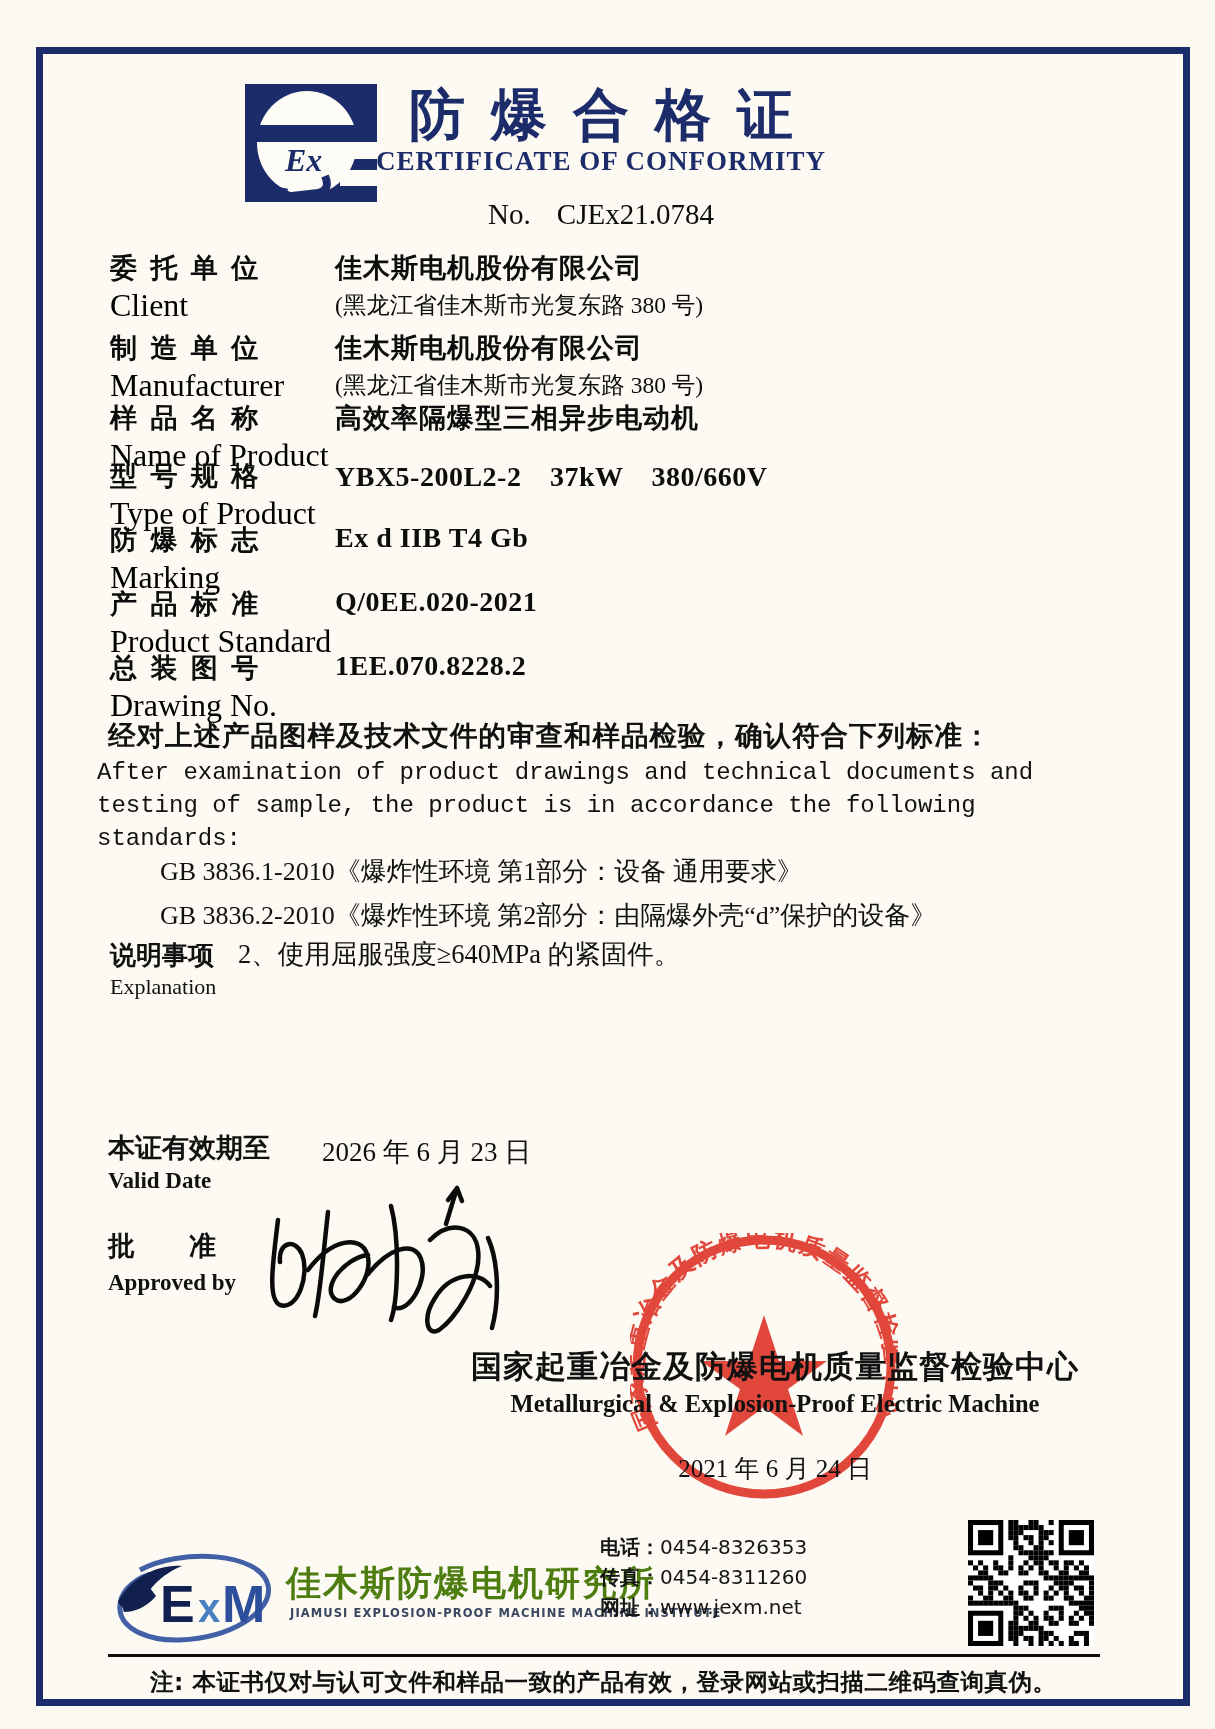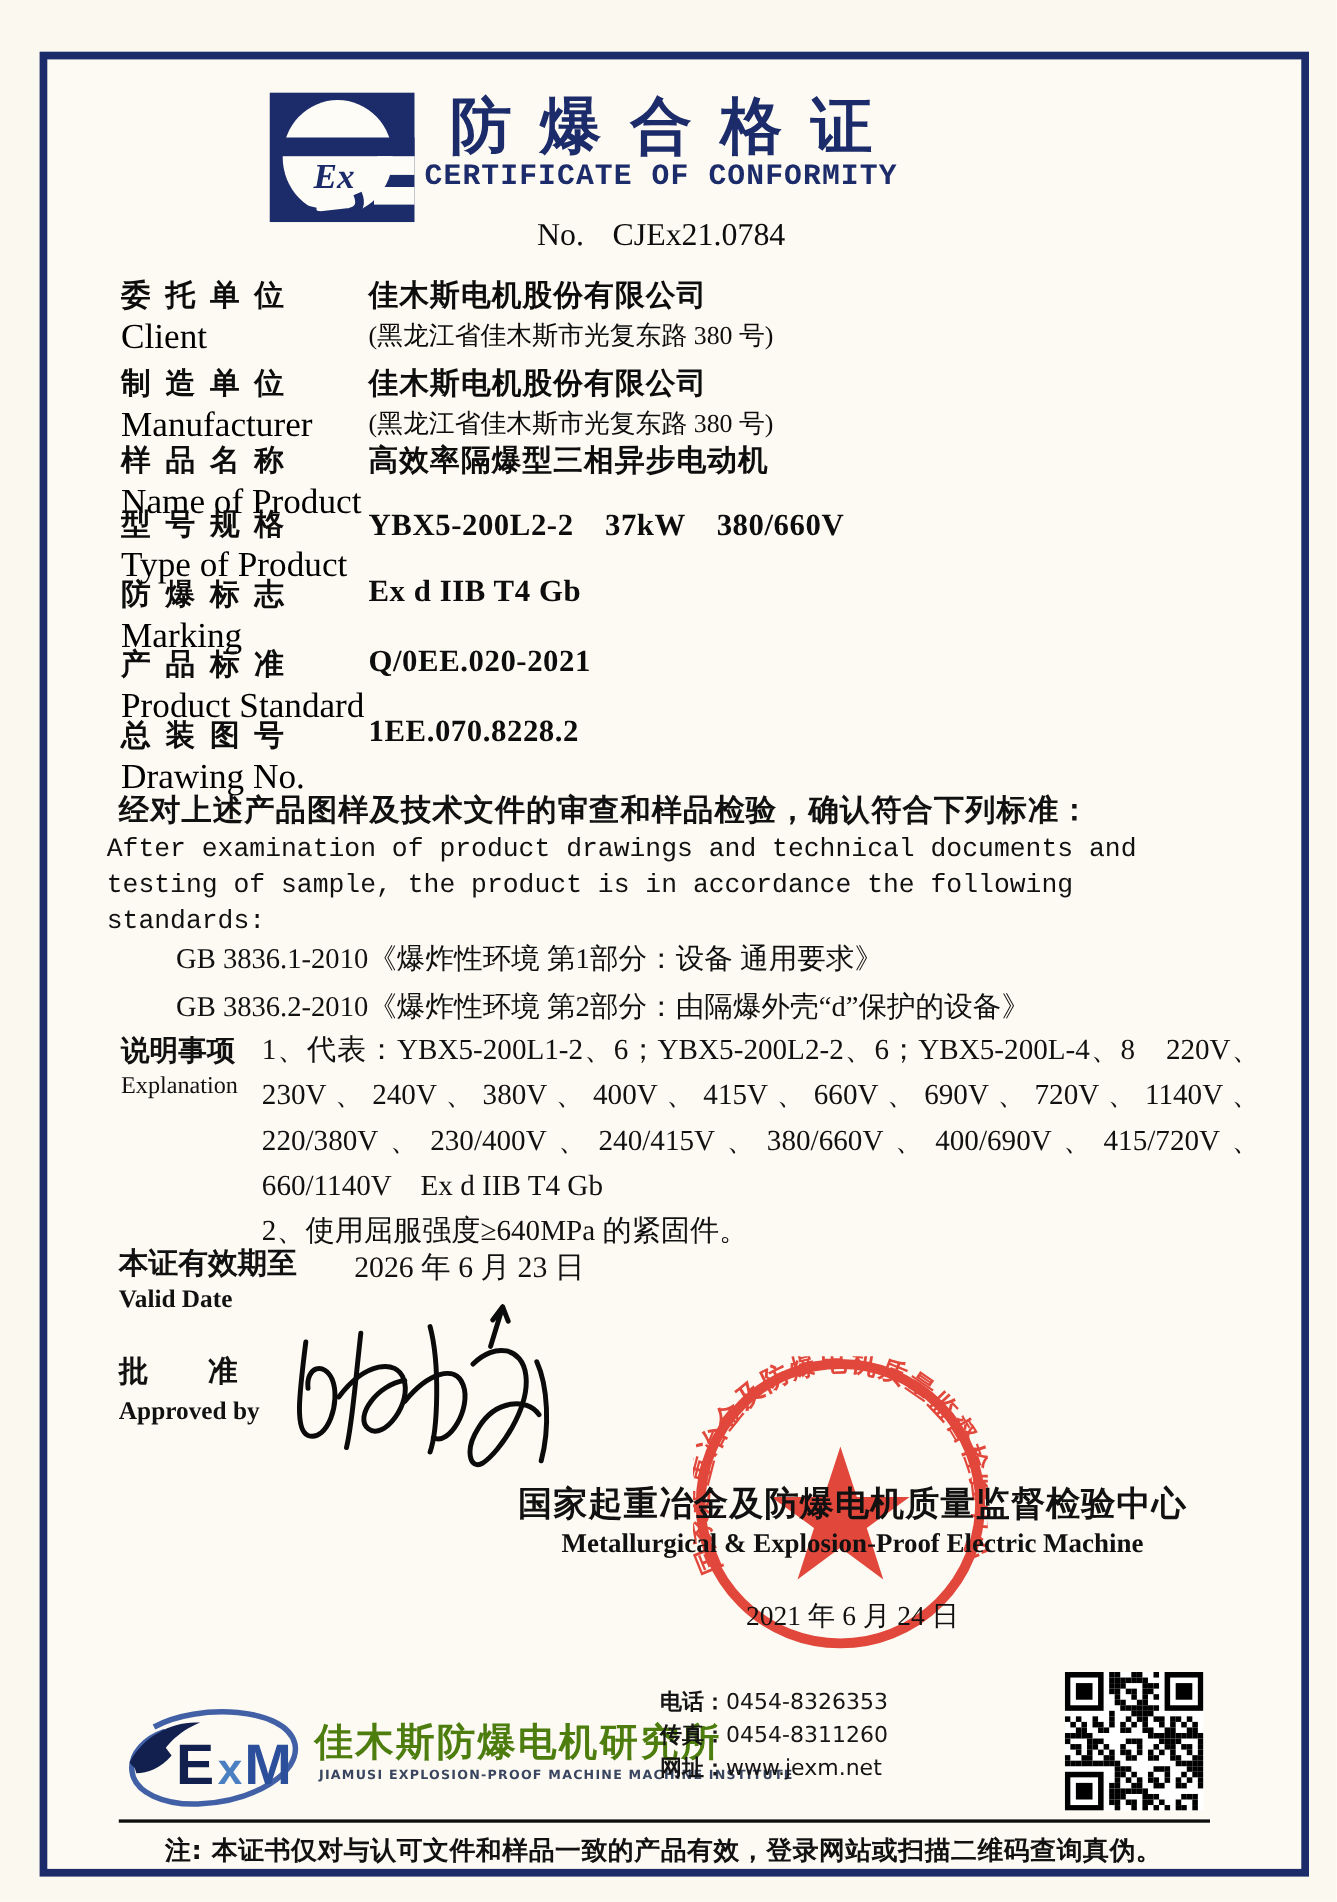--- a/index.html
+++ b/index.html
@@ -18,21 +18,21 @@
     background:#fcfaf2;
   }
   
   .title-cn{
     left:356px;top:78px;width:490px;text-align:center;
     font-size:56px;font-weight:bold;color:#1c2b6a;
     letter-spacing:26px;text-indent:26px;
   }
   .title-en{
     left:356px;top:146px;width:490px;text-align:center;
-    font-family:Liberation Mono, monospace;
+    font-family:Liberation Serif, serif;
     font-size:27px;font-weight:bold;color:#1c2b6a;letter-spacing:1px;
   }
   .cert-no{
     left:356px;top:198px;width:490px;text-align:center;
     font-family:"Liberation Serif","DejaVu Serif",serif;
     font-size:29px;color:#0d0d0d;
   }
   .cert-no .num{margin-left:26px;}
   
   .row-label-cn{
@@ -146,21 +146,20 @@
 <div class="abs row-value serif" style="top:650px">1EE.070.8228.2</div>
 
 <div class="abs stmt-cn">经对上述产品图样及技术文件的审查和样品检验，确认符合下列标准：</div>
 <div class="abs stmt-en">After examination of product drawings and technical documents and testing of sample, the product is in accordance the following standards:</div>
 <div class="abs gb-line" style="top:854px">GB 3836.1-2010《爆炸性环境 第1部分：设备 通用要求》</div>
 <div class="abs gb-line" style="top:898px">GB 3836.2-2010《爆炸性环境 第2部分：由隔爆外壳“d”保护的设备》</div>
 
 <div class="abs expl-label-cn">说明事项</div>
 <div class="abs expl-label-en">Explanation</div>
 <div class="abs expl-body">
-  <div>1、代表：YBX5-200L1-2、6；YBX5-200L2-2、6；YBX5-200L-4、8　220V、230V、240V、380V、400V、415V、660V、690V、720V、1140V、220/380V、230/400V、240/415V、380/660V、400/690V、415/720V、660/1140V　Ex d IIB T4 Gb</div>
   <div>2、使用屈服强度≥640MPa 的紧固件。</div>
 </div>
 
 <div class="abs valid-cn">本证有效期至</div>
 <div class="abs valid-en">Valid Date</div>
 <div class="abs valid-val">2026 年 6 月 23 日</div>
 
 <div class="abs appr-cn">批　　准</div>
 <div class="abs appr-en">Approved by</div>
 

